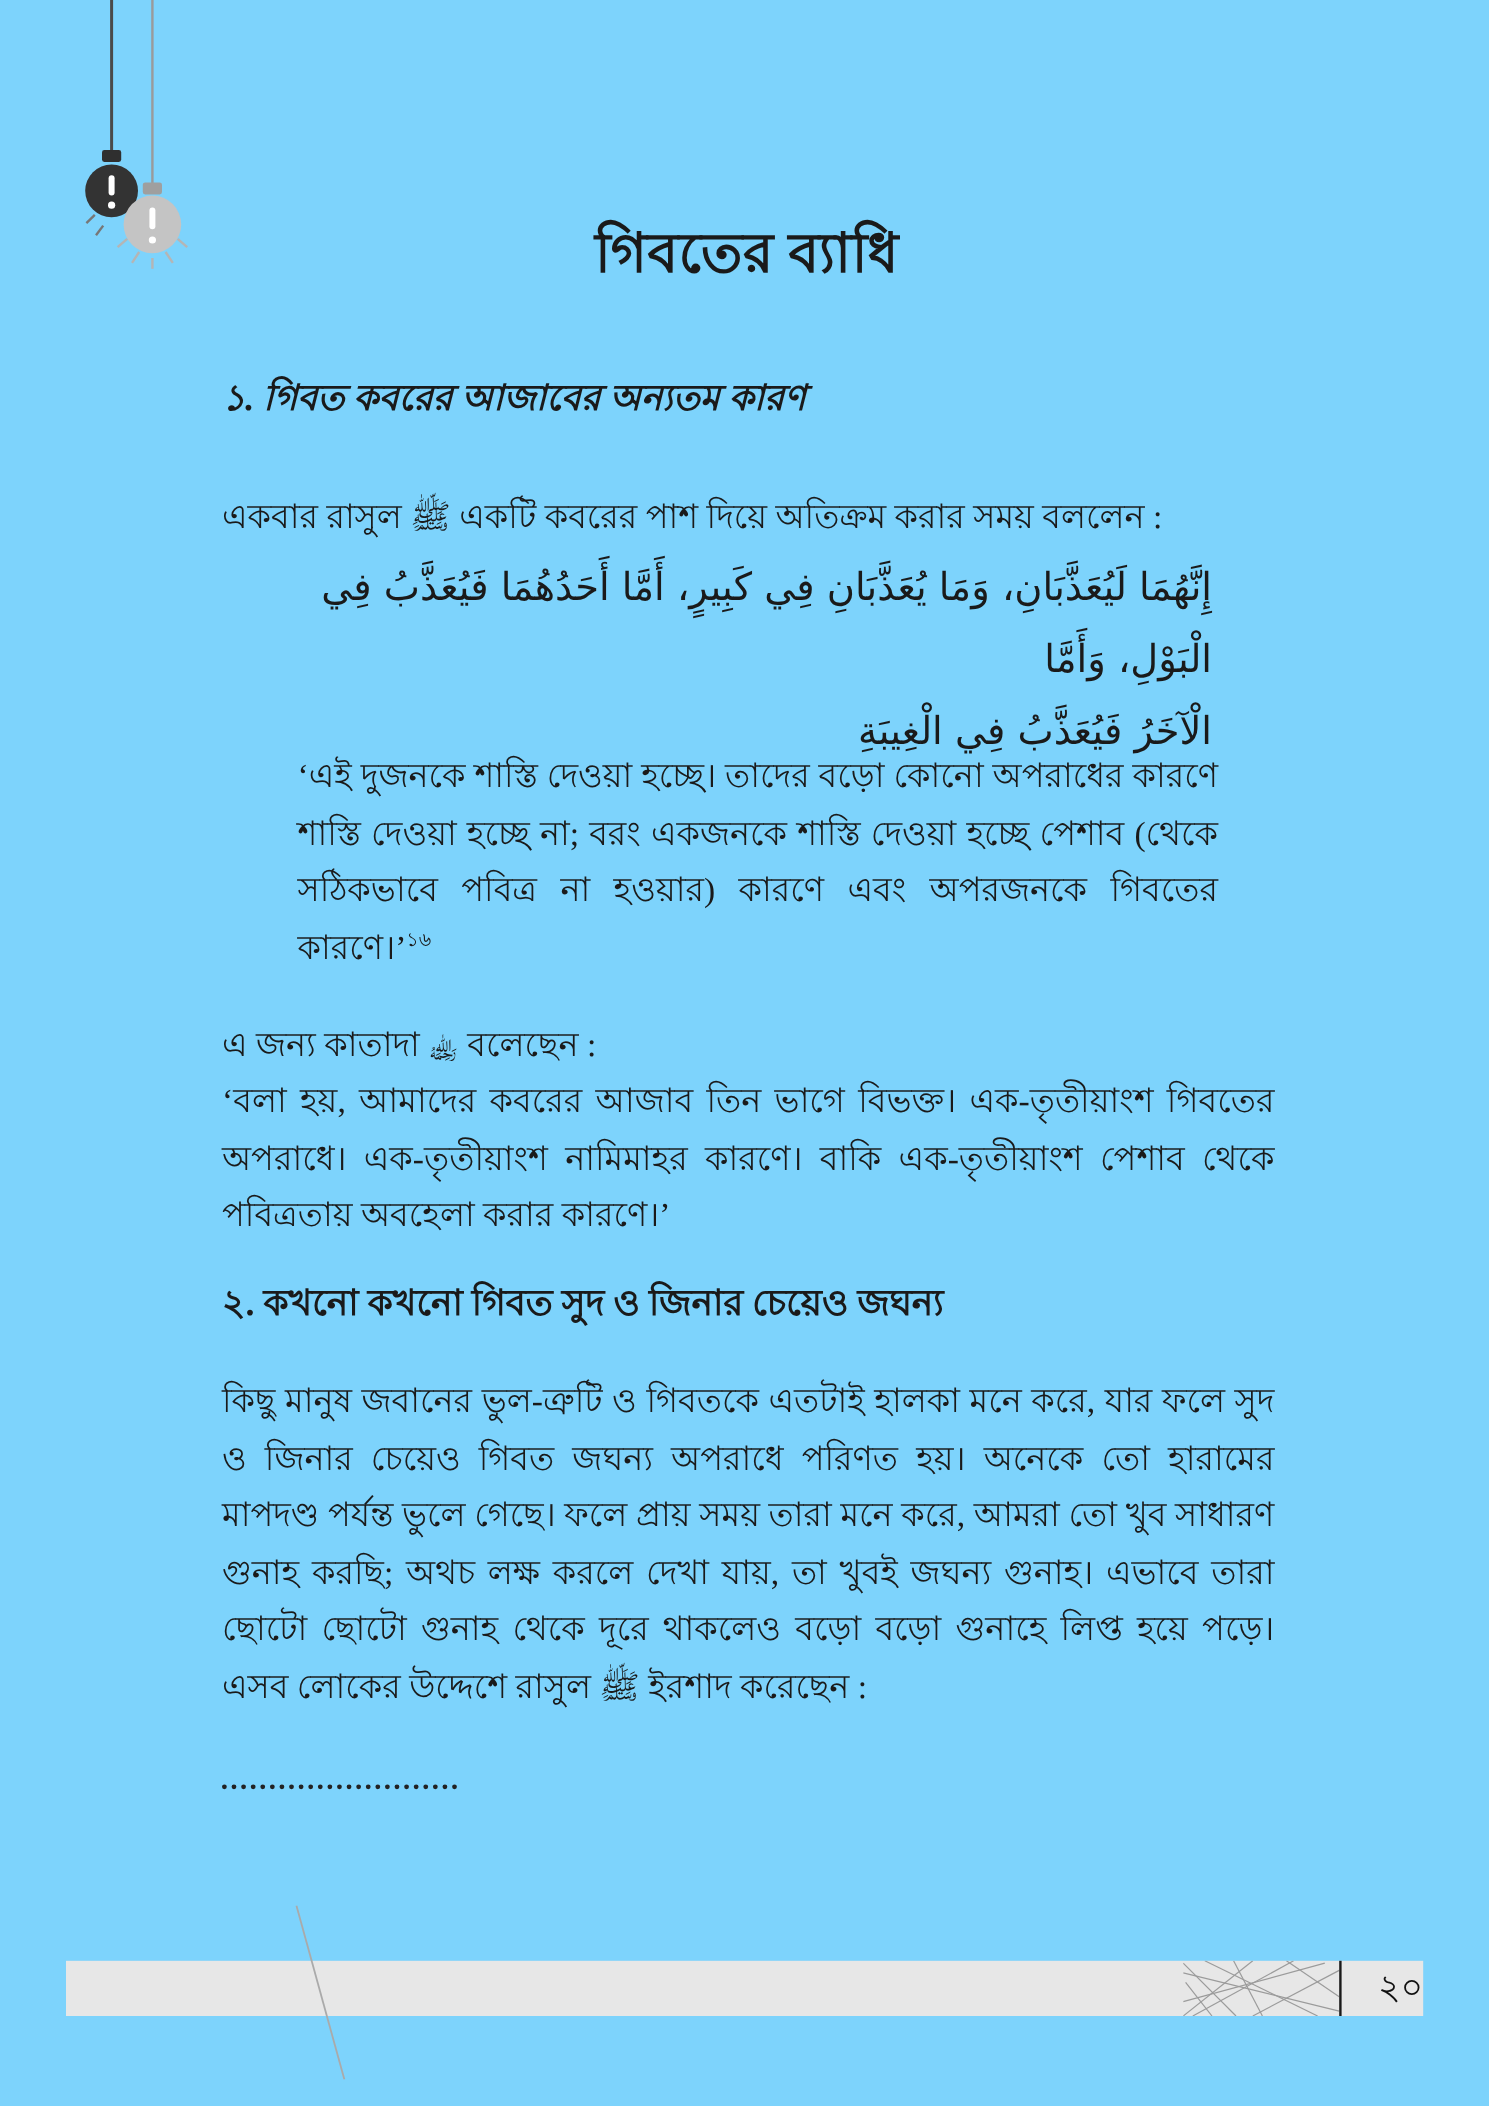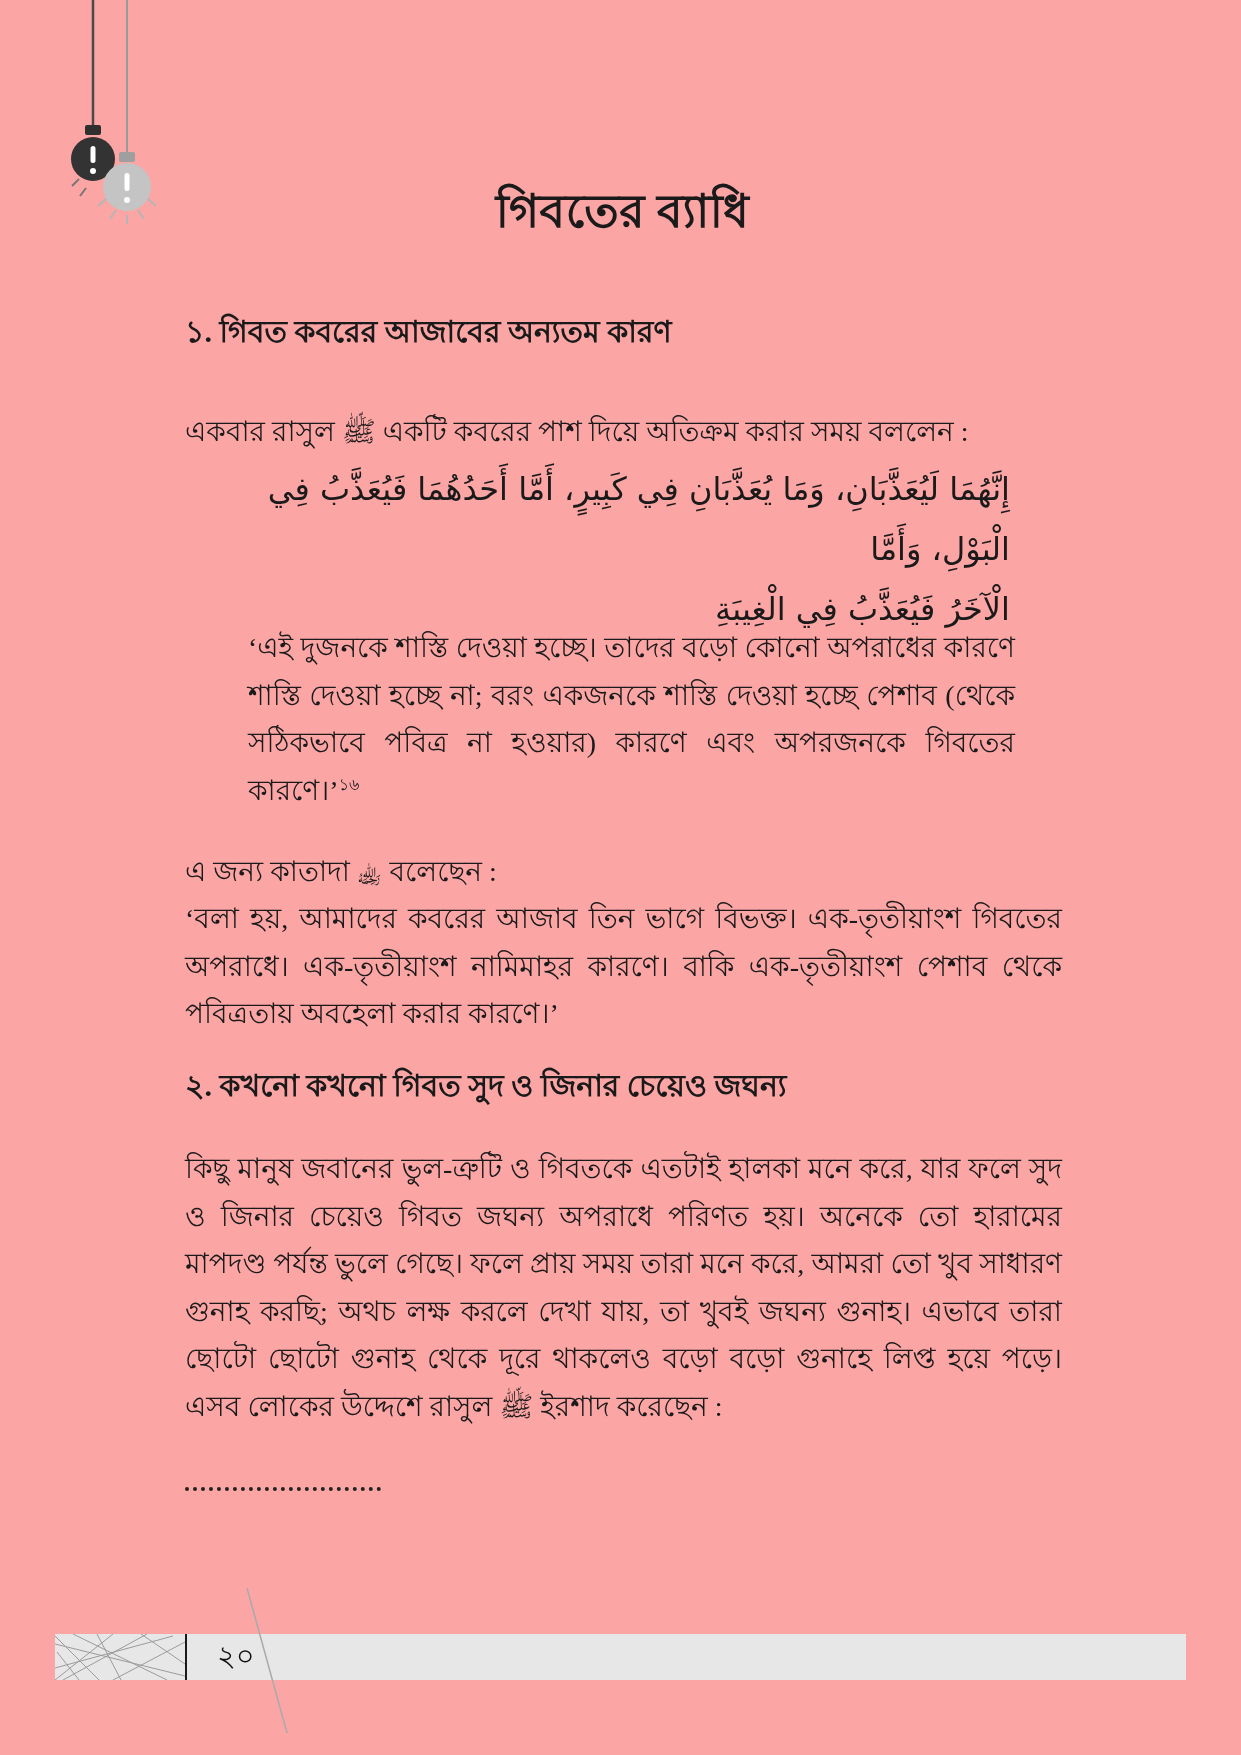--- a/index.html
+++ b/index.html
@@ -1,19 +1,19 @@
 <!DOCTYPE html>
 <html><head>
 <meta charset="utf-8">
 <style>
   html,body{margin:0;padding:0;background:#fff;}
   .page{
     position:relative;
     width:1241px;height:1755px;
-    background:#fca5a5;
+    background:#7dd3fc;
     font-family:"Liberation Serif","DejaVu Serif",serif;
     color:#1a1a1a;
     overflow:hidden;
   }
   .abs{position:absolute;}
   .chapter-title{
     top:176px;left:185px;width:875px;
     text-align:center;
     font-size:46px;font-weight:700;
     letter-spacing:.5px;
@@ -48,21 +48,21 @@
     top:1487px;left:185px;width:196px;height:0;
     border-top:4px dotted #222;
   }
   .footnote-text{
     top:1502px;left:185px;width:700px;
     font-size:25px;margin:0;text-align:left;
   }
   .footer-bar{
     top:1634px;left:55px;width:1131px;height:46px;
     background:#e7e7e7;
-    display:flex;align-items:center;
+    display:flex;align-items:center;justify-content:flex-end;
   }
   .footer-pattern{flex:0 0 130px;height:46px;}
   .footer-divider{width:2px;height:46px;background:#1a1a1a;}
   .footer-page-number{
     margin-left:30px;font-size:29px;color:#111;
   }
   .footer-book-title{
     margin-left:78px;font-size:29px;color:#111;font-weight:600;
   }
   .diagonal-line{top:1588px;left:235px;pointer-events:none;}
@@ -89,21 +89,21 @@
     <circle cx="57" cy="200" r="3" fill="#ffffff"></circle>
     <line x1="28" y1="206" x2="36" y2="199" stroke="#b5b5b5" stroke-width="2"></line>
     <line x1="40" y1="219" x2="46" y2="210" stroke="#b5b5b5" stroke-width="2"></line>
     <line x1="57" y1="224" x2="57" y2="215" stroke="#b5b5b5" stroke-width="2"></line>
     <line x1="74" y1="219" x2="68" y2="210" stroke="#b5b5b5" stroke-width="2"></line>
     <line x1="86" y1="206" x2="78" y2="199" stroke="#b5b5b5" stroke-width="2"></line>
   </svg>
 
   <h1 class="abs chapter-title">গিবতের ব্যাধি</h1>
 
-  <h2 class="abs section-heading" style="top:308px;">১. গিবত কবরের আজাবের অন্যতম কারণ</h2>
+  <h2 class="abs section-heading" style="top:308px;font-style:italic;">১. গিবত কবরের আজাবের অন্যতম কারণ</h2>
 
   <p class="abs body-text intro-line" style="top:388px;">একবার রাসুল ﷺ একটি কবরের পাশ দিয়ে অতিক্রম করার সময় বললেন :</p>
 
   <div class="abs arabic-block">
     <div>إِنَّهُمَا لَيُعَذَّبَانِ، وَمَا يُعَذَّبَانِ فِي كَبِيرٍ، أَمَّا أَحَدُهُمَا فَيُعَذَّبُ فِي الْبَوْلِ، وَأَمَّا</div>
     <div>الْآخَرُ فَيُعَذَّبُ فِي الْغِيبَةِ</div>
   </div>
 
   <p class="abs body-text quote-block"><span>‘এই দুজনকে শাস্তি দেওয়া হচ্ছে। তাদের বড়ো কোনো অপরাধের কারণে শাস্তি দেওয়া হচ্ছে না; বরং একজনকে শাস্তি দেওয়া হচ্ছে পেশাব (থেকে সঠিকভাবে পবিত্র না হওয়ার) কারণে এবং অপরজনকে গিবতের কারণে।’</span><sup class="footnote-ref">১৬</sup></p>
 

